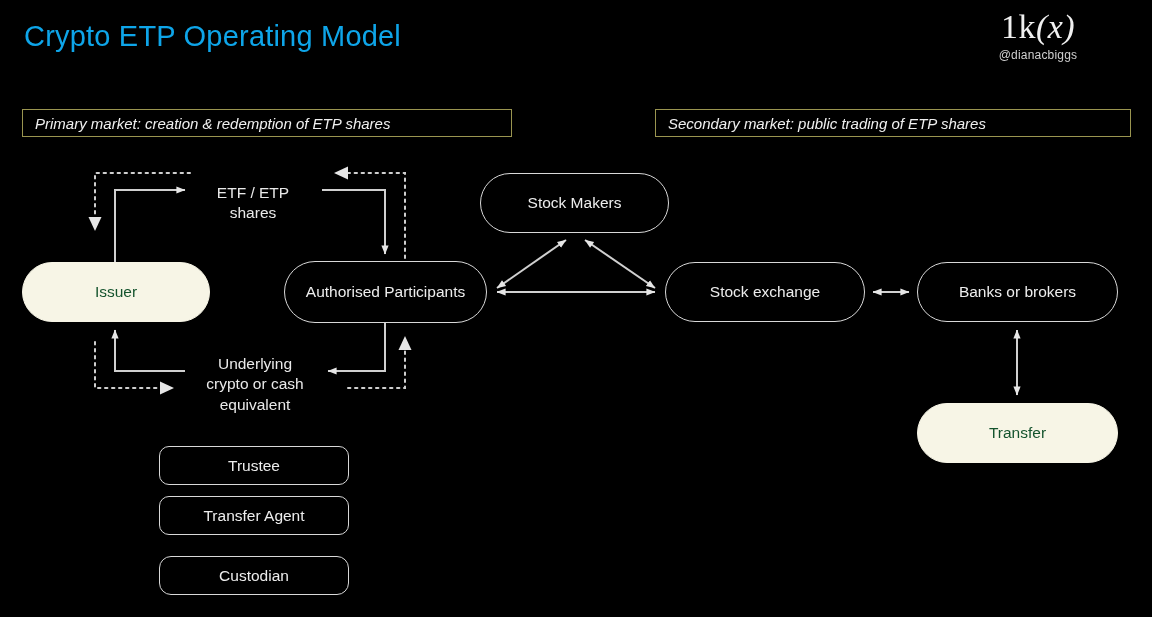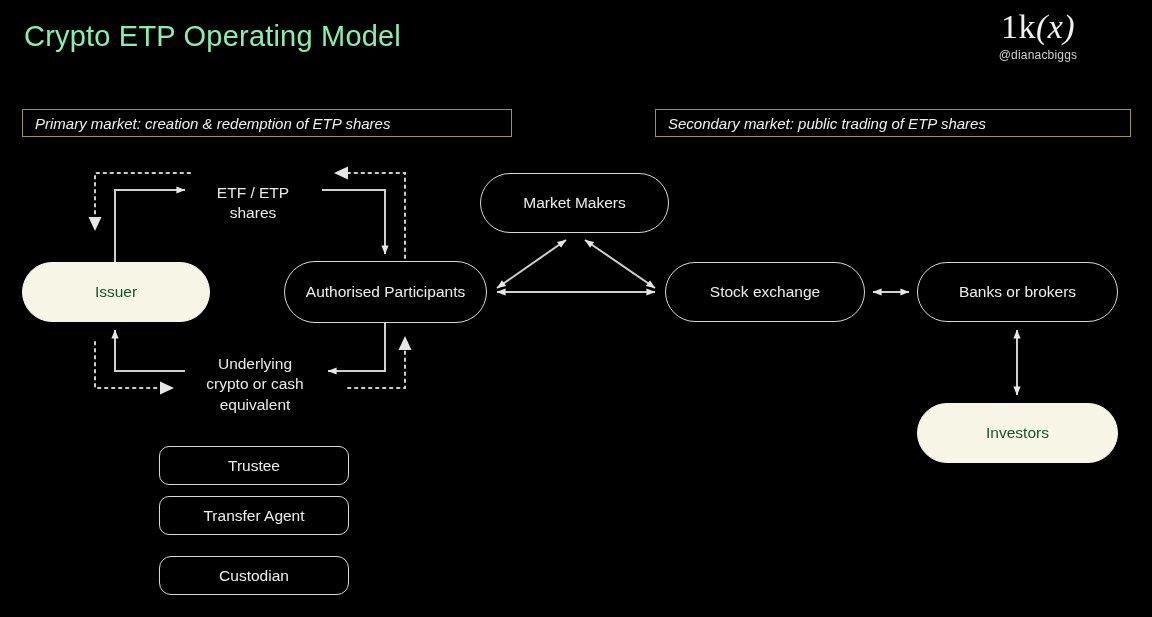--- a/index.html
+++ b/index.html
@@ -12,21 +12,21 @@
   #root {
     position: relative;
     width: 1152px; height: 617px;
     background: #000000;
   }
 
   
   #page-title {
     position: absolute; left: 24px; top: 20px;
     font-size: 29px; font-weight: 400; letter-spacing: 0.2px;
-    color: #86efac;
+    color: #0ea5e9;
   }
   #brand-logo {
     position: absolute; right: 24px; top: 8px;
     text-align: center; width: 180px;
   }
   #brand-mark {
     font-size: 34px; color: #f0f0f0; letter-spacing: 0.5px;
     font-family: "Liberation Serif", serif;
   }
   #brand-mark .italic-x { font-style: italic; }
@@ -167,25 +167,25 @@
 crypto or cash
 equivalent</div>
   <div id="flow-label-shares" class="flow-label">ETF / ETP
 shares</div>
 
   <div id="node-issuer" class="node pill filled">Issuer</div>
 
   <div id="node-authorised-participants" class="node pill">Authorised
 Participants</div>
 
-  <div id="node-market-makers" class="node pill">Market Makers</div>
+  <div id="node-market-makers" class="node pill">Stock Makers</div>
 
   <div id="node-stock-exchange" class="node pill">Stock exchange</div>
 
   <div id="node-banks-brokers" class="node pill">Banks or brokers</div>
 
-  <div id="node-investors" class="node pill filled">Investors</div>
+  <div id="node-investors" class="node pill filled">Transfer</div>
 
   <div id="node-trustee" class="node rect">Trustee</div>
   <div id="node-transfer-agent" class="node rect">Transfer Agent</div>
   <div id="node-custodian" class="node rect">Custodian</div>
 
 </div>
 
 </body></html>

